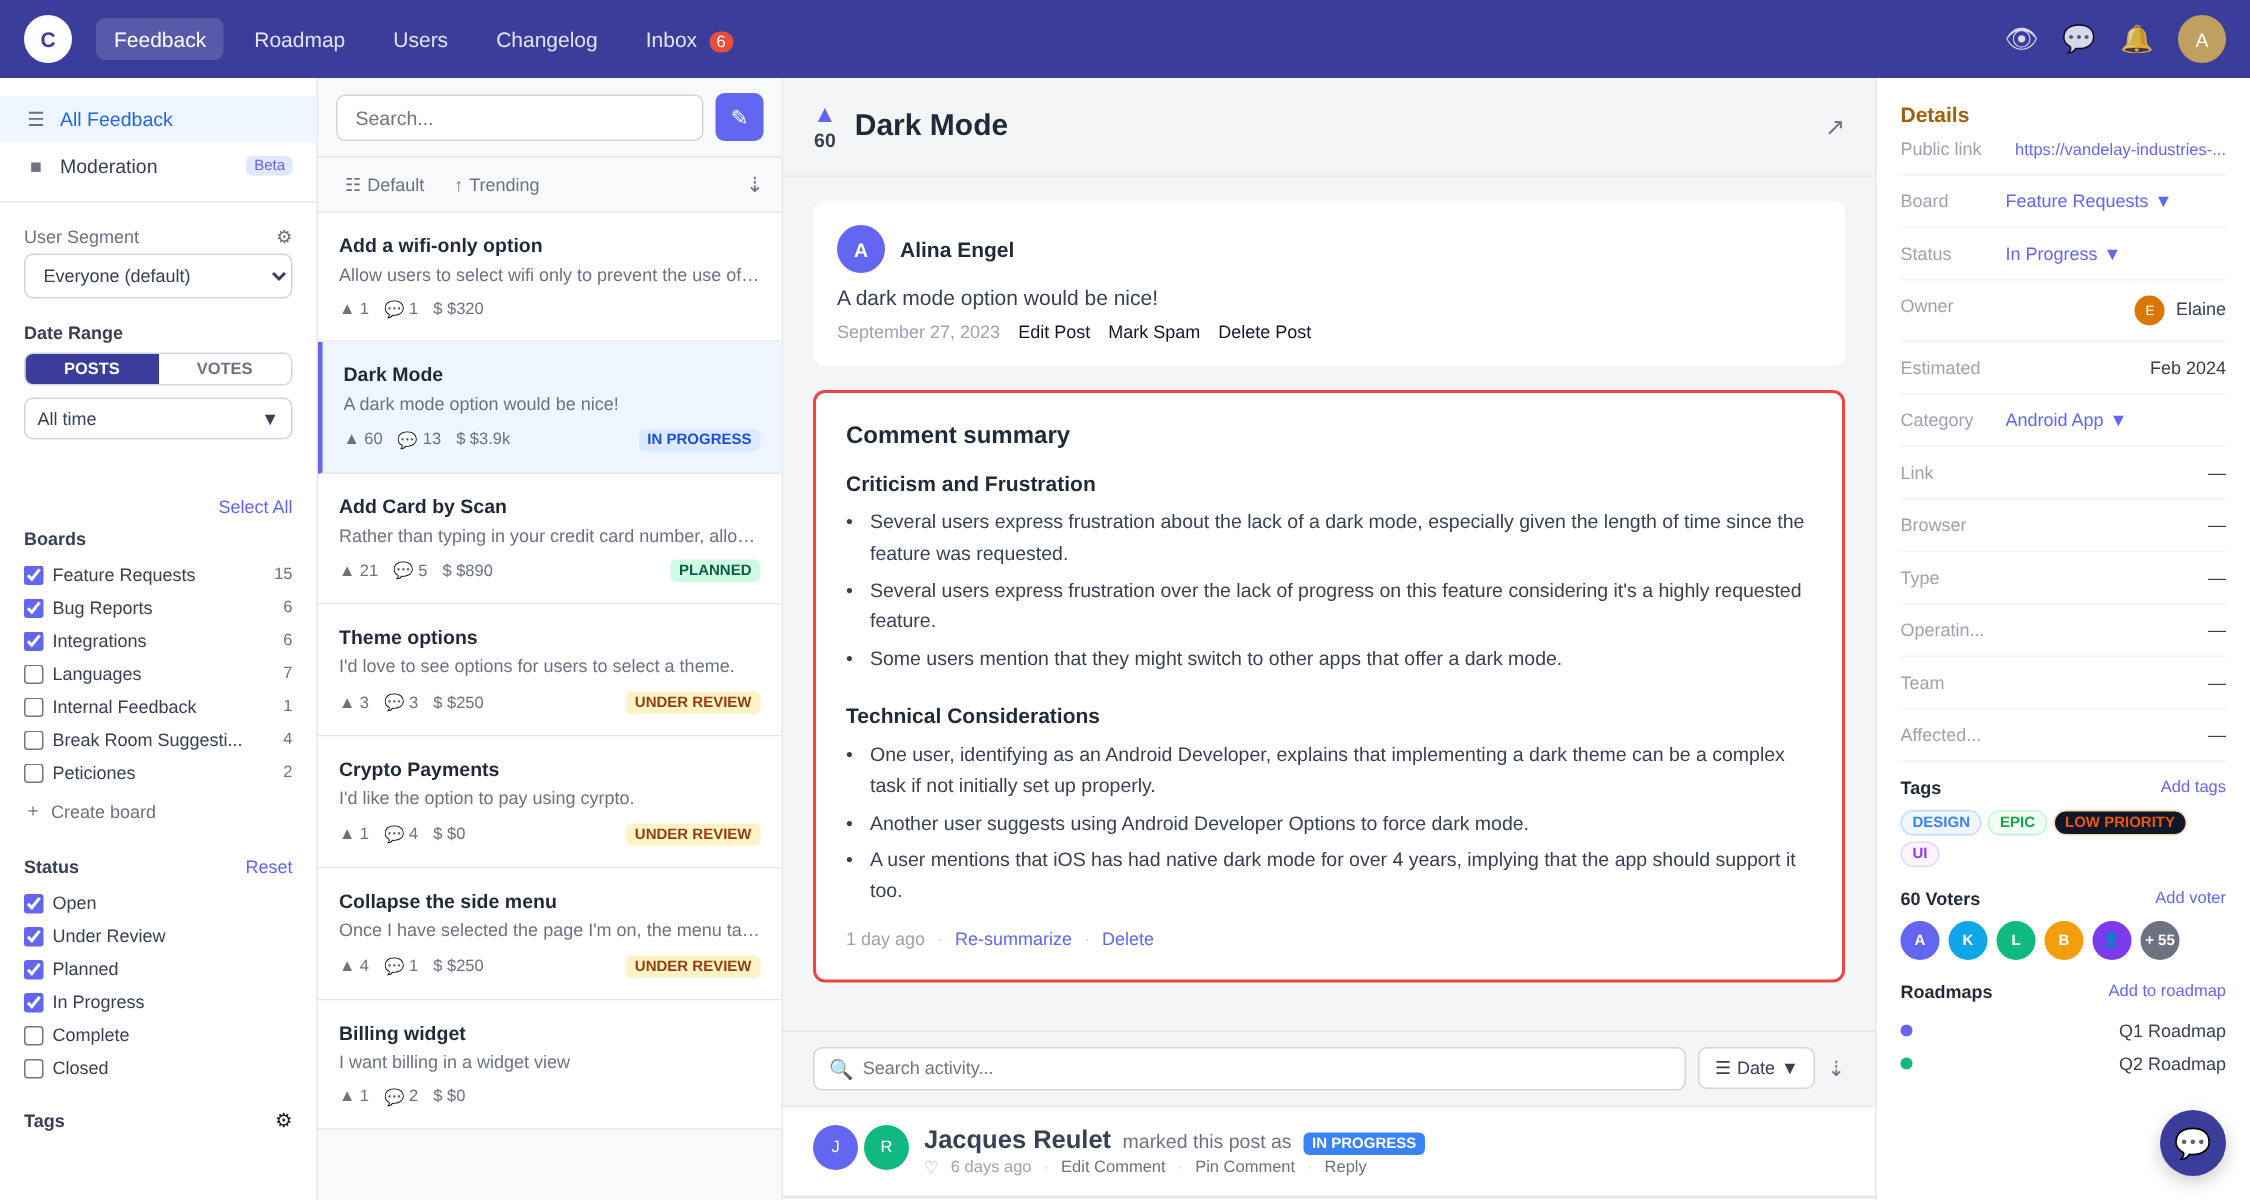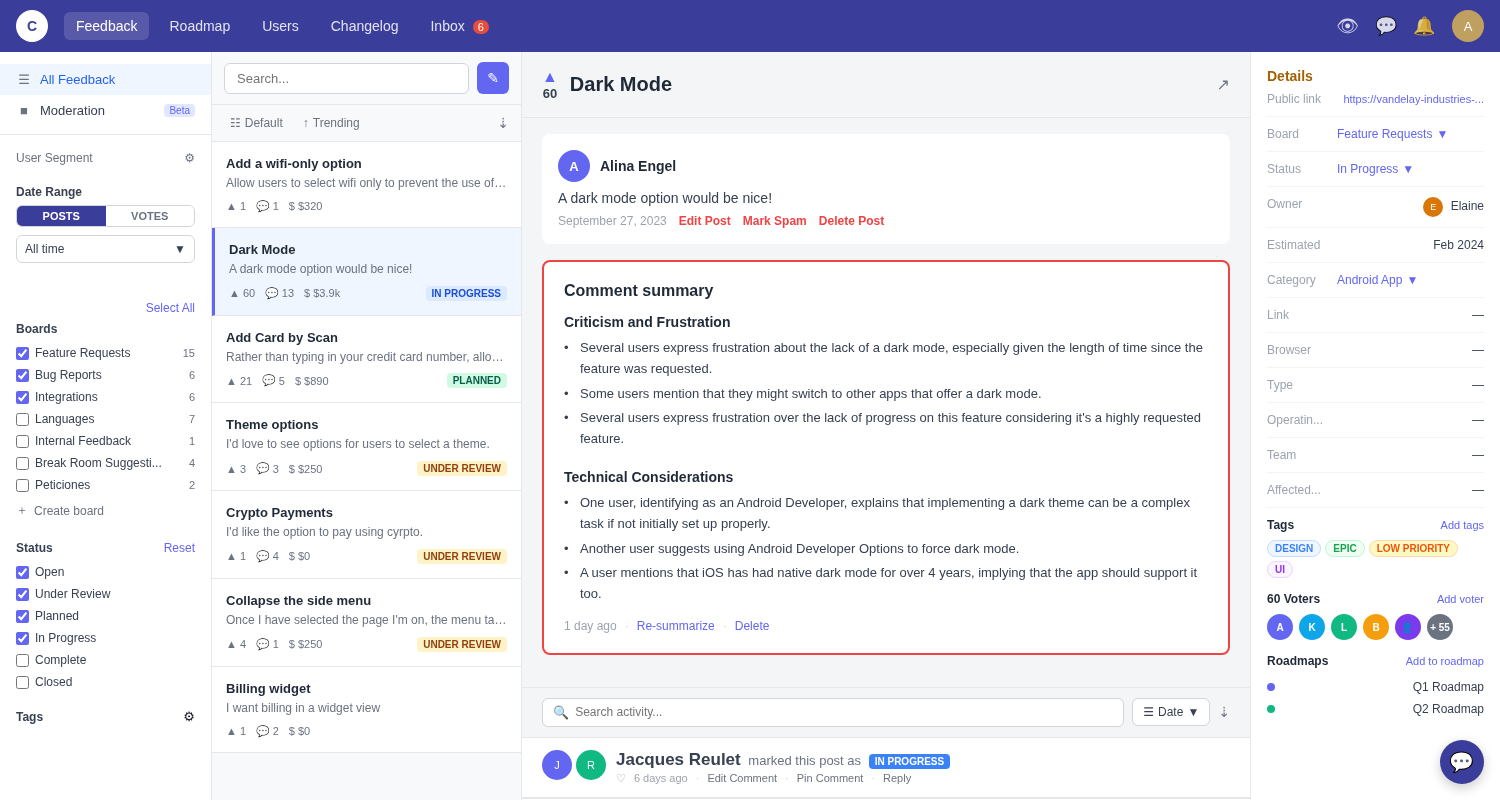--- a/index.html
+++ b/index.html
@@ -82,21 +82,21 @@
     .detail-votes-count { font-size: 13px; font-weight: 600; color: #374151; }
     .detail-title { font-size: 20px; font-weight: 700; color: #1f2937; }
     .detail-expand { margin-left: auto; color: #6b7280; cursor: pointer; font-size: 16px; }
     .detail-body { padding: 16px 20px; flex: 1; }
     .detail-post { background: #fff; border-radius: 8px; padding: 16px; margin-bottom: 16px; }
     .detail-author { display: flex; align-items: center; gap: 10px; margin-bottom: 8px; }
     .detail-avatar { width: 32px; height: 32px; background: #6366f1; border-radius: 50%; display: flex; align-items: center; justify-content: center; color: #fff; font-size: 13px; font-weight: 600; }
     .detail-author-name { font-weight: 600; font-size: 14px; color: #1f2937; }
     .detail-post-text { font-size: 14px; color: #374151; margin-bottom: 8px; }
     .detail-post-meta { display: flex; align-items: center; gap: 12px; font-size: 12px; color: #9ca3af; }
-    .detail-post-action { color: #ef4444; cursor: pointer; font-weight: bold; }
+    .detail-post-action { color: #0f172a; cursor: pointer; }
 
     
     .comment-summary { background: #fff; border: 2px solid #ef4444; border-radius: 8px; padding: 20px; margin-bottom: 16px; }
     .comment-summary-title { font-size: 16px; font-weight: 700; color: #1f2937; margin-bottom: 14px; }
     .comment-section-title { font-size: 14px; font-weight: 700; color: #1f2937; margin-bottom: 8px; }
     .comment-bullet { font-size: 13px; color: #374151; line-height: 1.6; padding-left: 16px; position: relative; margin-bottom: 4px; }
     .comment-bullet::before { content: '•'; position: absolute; left: 0; color: #374151; }
     .comment-summary-footer { display: flex; align-items: center; gap: 8px; margin-top: 14px; font-size: 12px; color: #9ca3af; }
     .comment-summary-action { color: #6366f1; cursor: pointer; }
 
@@ -126,21 +126,21 @@
     .right-value-purple { color: #6366f1; cursor: pointer; font-size: 12px; display: flex; align-items: center; gap: 4px; }
     .right-avatar { width: 20px; height: 20px; border-radius: 50%; background: #d97706; display: inline-flex; align-items: center; justify-content: center; color: #fff; font-size: 9px; margin-right: 4px; }
     .right-section { margin-bottom: 14px; }
     .right-section-header { display: flex; align-items: center; justify-content: space-between; margin-bottom: 8px; }
     .right-section-title { font-size: 12px; font-weight: 700; color: #1f2937; }
     .right-section-action { font-size: 11px; color: #6366f1; cursor: pointer; }
     .tags-row { display: flex; flex-wrap: wrap; gap: 4px; margin-bottom: 10px; }
     .tag { font-size: 10px; padding: 2px 7px; border-radius: 10px; font-weight: 600; border: 1px solid; }
     .tag-design { background: #eff6ff; color: #3b82f6; border-color: #bfdbfe; }
     .tag-epic { background: #f0fdf4; color: #16a34a; border-color: #bbf7d0; }
-    .tag-low-priority { background: #fef9c3; color: #ea580c; border-color: #fed7aa; }
+    .tag-low-priority { background: #0f172a; color: #ea580c; border-color: #fed7aa; }
     .tag-ui { background: #faf5ff; color: #9333ea; border-color: #e9d5ff; }
     .voters-row { display: flex; align-items: center; gap: 4px; margin-bottom: 10px; }
     .voter-avatar { width: 26px; height: 26px; border-radius: 50%; display: inline-flex; align-items: center; justify-content: center; color: #fff; font-size: 10px; font-weight: 600; margin-right: 2px; }
     .voter-more { background: #6b7280; color: #fff; font-size: 10px; }
     .roadmap-item { display: flex; align-items: center; justify-content: space-between; font-size: 12px; color: #374151; padding: 4px 0; }
     .roadmap-dot { width: 8px; height: 8px; border-radius: 50%; background: #6366f1; margin-right: 6px; }
 
     .chat-btn { position: fixed; right: 16px; bottom: 16px; width: 44px; height: 44px; background: #3b3d9b; border-radius: 50%; display: flex; align-items: center; justify-content: center; cursor: pointer; color: #fff; font-size: 20px; box-shadow: 0 4px 12px rgba(0,0,0,0.2); }
   </style>
 </head>
@@ -181,20 +181,23 @@
       <span class="sidebar-badge-beta">Beta</span>
     </div>
 
     <div class="sidebar-divider"></div>
 
     <div class="user-segment">
       <label>
         <span>User Segment</span>
         <span>⚙</span>
       </label>
+      <select>
+        <option>Everyone (default)</option>
+      </select>
     </div>
 
     <div class="date-range">
       <div class="date-range-label">Date Range</div>
       <div class="date-range-tabs">
         <div class="date-range-tab active">POSTS</div>
         <div class="date-range-tab">VOTES</div>
       </div>
       <div class="date-range-select">
         <span>All time</span>
@@ -406,22 +409,22 @@
           <span class="detail-post-action">Edit Post</span>
           <span class="detail-post-action">Mark Spam</span>
           <span class="detail-post-action">Delete Post</span>
         </div>
       </div>
 
       <div class="comment-summary">
         <div class="comment-summary-title">Comment summary</div>
         <div class="comment-section-title">Criticism and Frustration</div>
         <div class="comment-bullet">Several users express frustration about the lack of a dark mode, especially given the length of time since the feature was requested.</div>
+        <div class="comment-bullet">Several users express frustration over the lack of progress on this feature considering it's a highly requested feature.</div>
         <div class="comment-bullet">Some users mention that they might switch to other apps that offer a dark mode.</div>
-        <div class="comment-bullet">Several users express frustration over the lack of progress on this feature considering it's a highly requested feature.</div>
         <br>
         <div class="comment-section-title">Technical Considerations</div>
         <div class="comment-bullet">One user, identifying as an Android Developer, explains that implementing a dark theme can be a complex task if not initially set up properly.</div>
         <div class="comment-bullet">Another user suggests using Android Developer Options to force dark mode.</div>
         <div class="comment-bullet">A user mentions that iOS has had native dark mode for over 4 years, implying that the app should support it too.</div>
         <div class="comment-summary-footer">
           <span>1 day ago</span>
           <span style="color:#d1d5db;">·</span>
           <span class="comment-summary-action">Re-summarize</span>
           <span style="color:#d1d5db;">·</span>

